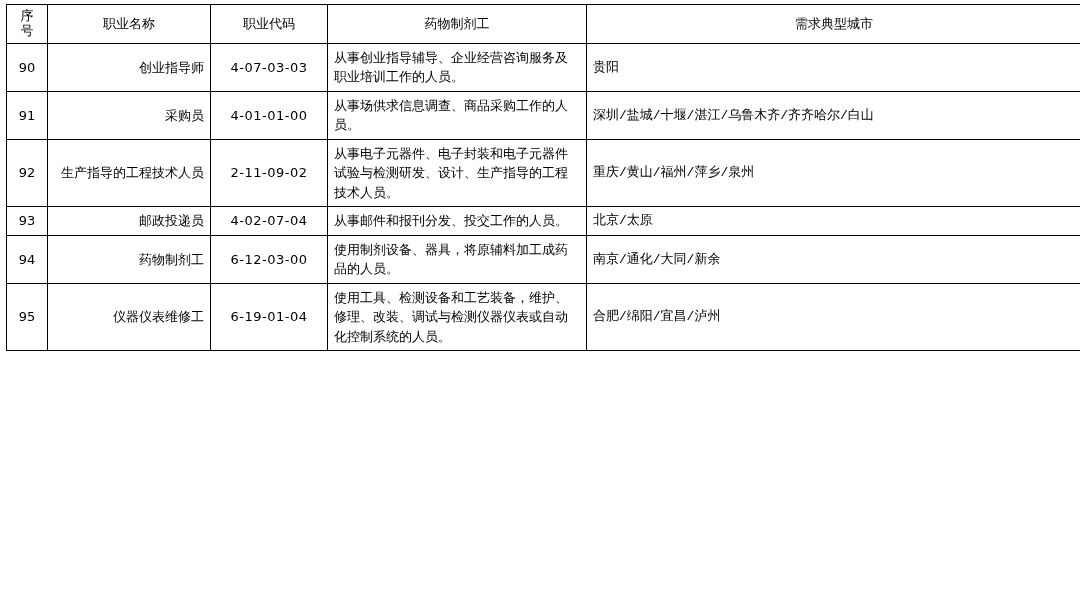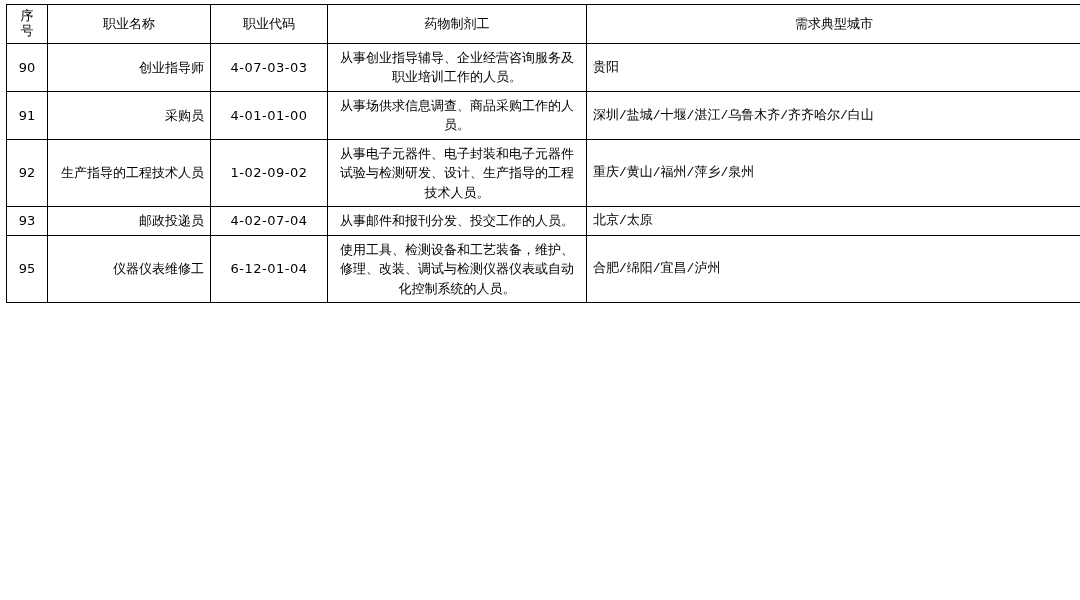--- a/index.html
+++ b/index.html
@@ -57,21 +57,21 @@
     text-align: right;
     padding-left: 10px;
     font-size: 13.5px;
   }
   td.c-code {
     text-align: center;
     font-size: 13.5px;
     letter-spacing: 0.5px;
   }
   td.c-def {
-    text-align: center;
+    text-align: left;
     font-size: 12.5px;
     line-height: 1.55;
     padding-left: 7px;
     padding-right: 5px;
   }
   td.c-city {
     text-align: left;
     font-size: 13px;
     padding-left: 7px;
     font-family: Liberation Mono, monospace;
@@ -112,36 +112,44 @@
         <td class="c-seq">91</td>
         <td class="c-name">采购员</td>
         <td class="c-code">4-01-01-00</td>
         <td class="c-def">从事场供求信息调查、商品采购工作的人员。</td>
         <td class="c-city">深圳/盐城/十堰/湛江/乌鲁木齐/齐齐哈尔/白山</td>
 
       </tr>
       <tr>
         <td class="c-seq">92</td>
         <td class="c-name">生产指导的工程技术人员</td>
-        <td class="c-code">1-02-09-02</td>
+        <td class="c-code">2-11-09-02</td>
         <td class="c-def">从事电子元器件、电子封装和电子元器件试验与检测研发、设计、生产指导的工程技术人员。</td>
         <td class="c-city">重庆/黄山/福州/萍乡/泉州</td>
 
       </tr>
       <tr>
         <td class="c-seq">93</td>
         <td class="c-name">邮政投递员</td>
         <td class="c-code">4-02-07-04</td>
         <td class="c-def">从事邮件和报刊分发、投交工作的人员。</td>
         <td class="c-city">北京/太原</td>
 
       </tr>
       <tr>
+        <td class="c-seq">94</td>
+        <td class="c-name">药物制剂工</td>
+        <td class="c-code">6-12-03-00</td>
+        <td class="c-def">使用制剂设备、器具，将原辅料加工成药品的人员。</td>
+        <td class="c-city">南京/通化/大同/新余</td>
+
+      </tr>
+      <tr>
         <td class="c-seq">95</td>
         <td class="c-name">仪器仪表维修工</td>
-        <td class="c-code">6-12-01-04</td>
+        <td class="c-code">6-19-01-04</td>
         <td class="c-def">使用工具、检测设备和工艺装备，维护、修理、改装、调试与检测仪器仪表或自动化控制系统的人员。</td>
         <td class="c-city">合肥/绵阳/宜昌/泸州</td>
 
       </tr>
     </tbody>
   </table>
 </div>
 
 </body></html>

